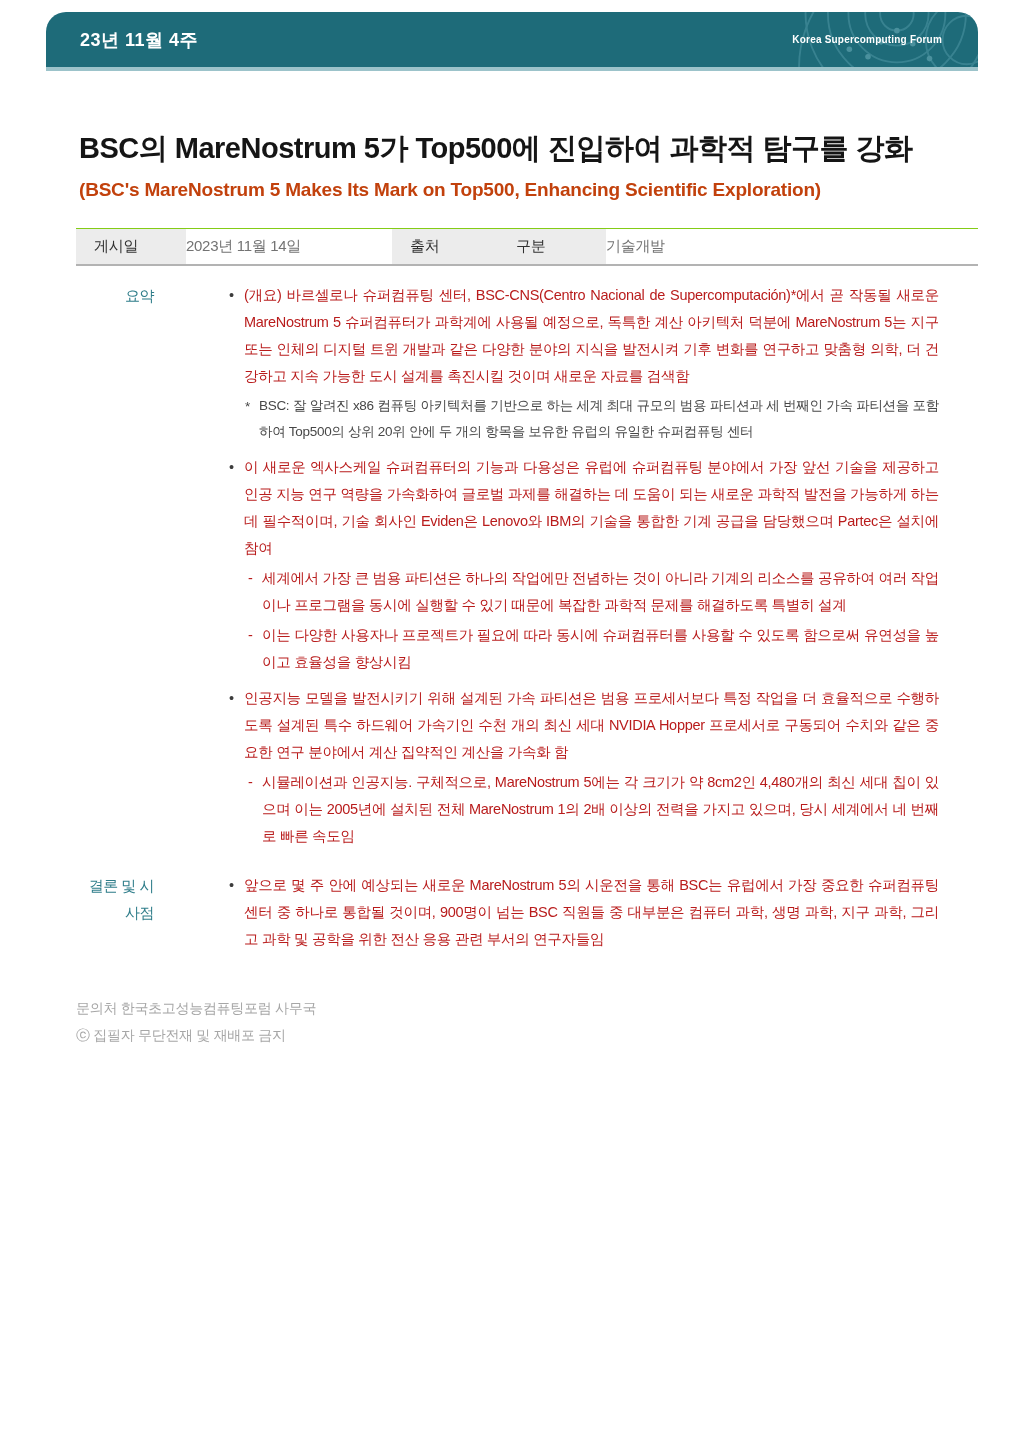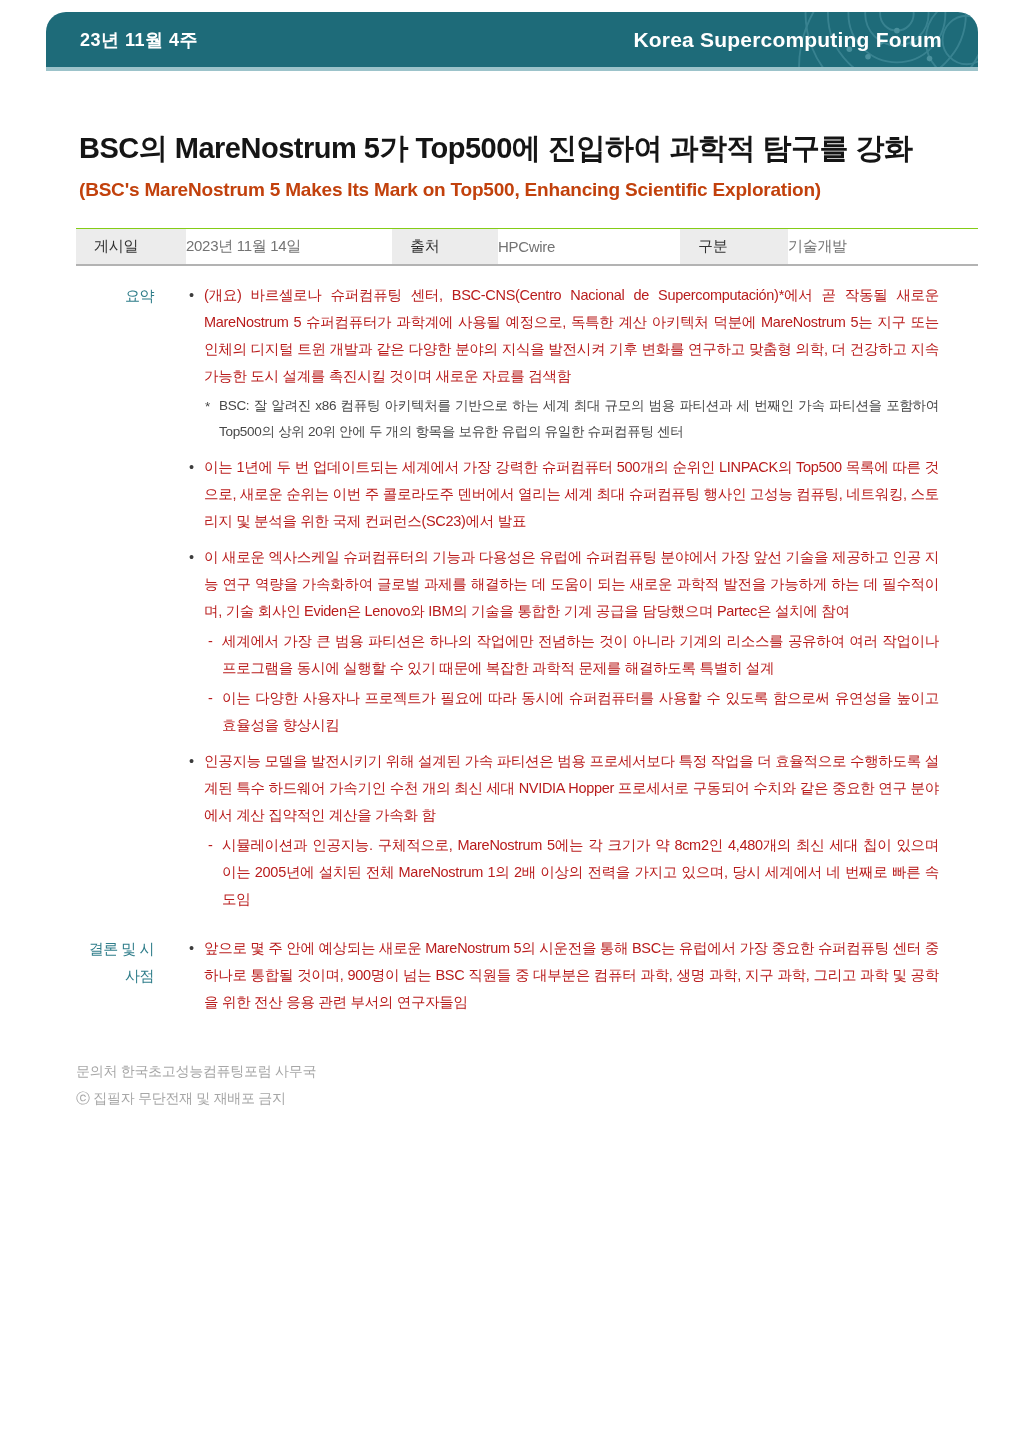--- a/index.html
+++ b/index.html
@@ -29,21 +29,21 @@
   }
   .header-issue {
     color: #ffffff;
     font-size: 18px;
     font-weight: 700;
     letter-spacing: 0.5px;
     z-index: 2;
   }
   .header-brand {
     color: #ffffff;
-    font-size: 21px;
+    font-size: 10px;
     font-weight: 700;
     letter-spacing: 0.2px;
     z-index: 2;
   }
   .header-pattern {
     position: absolute;
     right: 0; top: 0;
     height: 100%;
     z-index: 1;
     opacity: 0.55;
@@ -78,21 +78,21 @@
   }
   .meta-cell { display: flex; align-items: center; font-size: 15px; color: #303030; letter-spacing: -0.3px; }
   .meta-label { background: #ececec; padding-left: 18px; }
   .meta-value { color: #737373; }
   .w-l1 { width: 110px; } .w-v1 { width: 206px; }
   .w-l2 { width: 106px; } .w-v2 { width: 182px; }
   .w-l3 { width: 108px; } .w-v3 { flex: 1; }
 
   
   .doc-body { padding: 16px 39px 0 30px; }
-  .section { display: flex; }
+  .section { display: flex; gap: 40px; }
   .section + .section { margin-top: 22px; }
   .sec-label {
     flex-shrink: 0;
     width: 78px;
     text-align: right;
     font-size: 15px;
     color: #2f7d8a;
     letter-spacing: -0.5px;
     line-height: 27px;
     padding-top: 0;
@@ -187,33 +187,31 @@
 
   <div class="title-block">
     <h1 class="doc-title">BSC의 MareNostrum 5가 Top500에 진입하여 과학적 탐구를 강화</h1>
     <h2 class="doc-subtitle">(BSC's MareNostrum 5 Makes Its Mark on Top500, Enhancing Scientific Exploration)</h2>
   </div>
 
   <div class="meta-table">
     <div class="meta-cell meta-label w-l1">게시일</div>
     <div class="meta-cell meta-value w-v1">2023년 11월 14일</div>
     <div class="meta-cell meta-label w-l2">출처</div>
-    <div class="meta-cell meta-value w-v2">HPCwire</div>
     <div class="meta-cell meta-label w-l3">구분</div>
     <div class="meta-cell meta-value w-v3">기술개발</div>
   </div>
 
   <main class="doc-body">
 
     <section class="section">
       <div class="sec-label">요약</div>
       <div class="sec-content">
         <div class="item bullet"><p>(개요) 바르셀로나 슈퍼컴퓨팅 센터, BSC-CNS(Centro Nacional de Supercomputación)*에서 곧 작동될 새로운 MareNostrum 5 슈퍼컴퓨터가 과학계에 사용될 예정으로, 독특한 계산 아키텍처 덕분에 MareNostrum 5는 지구 또는 인체의 디지털 트윈 개발과 같은 다양한 분야의 지식을 발전시켜 기후 변화를 연구하고 맞춤형 의학, 더 건강하고 지속 가능한 도시 설계를 촉진시킬 것이며 새로운 자료를 검색함</p></div>
         <div class="item note"><p>BSC: 잘 알려진 x86 컴퓨팅 아키텍처를 기반으로 하는 세계 최대 규모의 범용 파티션과 세 번째인 가속 파티션을 포함하여 Top500의 상위 20위 안에 두 개의 항목을 보유한 유럽의 유일한 슈퍼컴퓨팅 센터</p></div>
-        <div class="item bullet"><p>이는 1년에 두 번 업데이트되는 세계에서 가장 강력한 슈퍼컴퓨터 500개의 순위인 LINPACK의 Top500 목록에 따른 것으로, 새로운 순위는 이번 주 콜로라도주 덴버에서 열리는 세계 최대 슈퍼컴퓨팅 행사인 고성능 컴퓨팅, 네트워킹, 스토리지 및 분석을 위한 국제 컨퍼런스(SC23)에서 발표</p></div>
         <div class="item bullet"><p>이 새로운 엑사스케일 슈퍼컴퓨터의 기능과 다용성은 유럽에 슈퍼컴퓨팅 분야에서 가장 앞선 기술을 제공하고 인공 지능 연구 역량을 가속화하여 글로벌 과제를 해결하는 데 도움이 되는 새로운 과학적 발전을 가능하게 하는 데 필수적이며, 기술 회사인 Eviden은 Lenovo와 IBM의 기술을 통합한 기계 공급을 담당했으며 Partec은 설치에 참여</p></div>
         <div class="item sub"><p>세계에서 가장 큰 범용 파티션은 하나의 작업에만 전념하는 것이 아니라 기계의 리소스를 공유하여 여러 작업이나 프로그램을 동시에 실행할 수 있기 때문에 복잡한 과학적 문제를 해결하도록 특별히 설계</p></div>
         <div class="item sub"><p>이는 다양한 사용자나 프로젝트가 필요에 따라 동시에 슈퍼컴퓨터를 사용할 수 있도록 함으로써 유연성을 높이고 효율성을 향상시킴</p></div>
         <div class="item bullet"><p>인공지능 모델을 발전시키기 위해 설계된 가속 파티션은 범용 프로세서보다 특정 작업을 더 효율적으로 수행하도록 설계된 특수 하드웨어 가속기인 수천 개의 최신 세대 NVIDIA Hopper 프로세서로 구동되어 수치와 같은 중요한 연구 분야에서 계산 집약적인 계산을 가속화 함</p></div>
         <div class="item sub"><p>시뮬레이션과 인공지능. 구체적으로, MareNostrum 5에는 각 크기가 약 8cm2인 4,480개의 최신 세대 칩이 있으며 이는 2005년에 설치된 전체 MareNostrum 1의 2배 이상의 전력을 가지고 있으며, 당시 세계에서 네 번째로 빠른 속도임</p></div>
       </div>
     </section>
 
     <section class="section">
       <div class="sec-label">결론 및 시사점</div>

